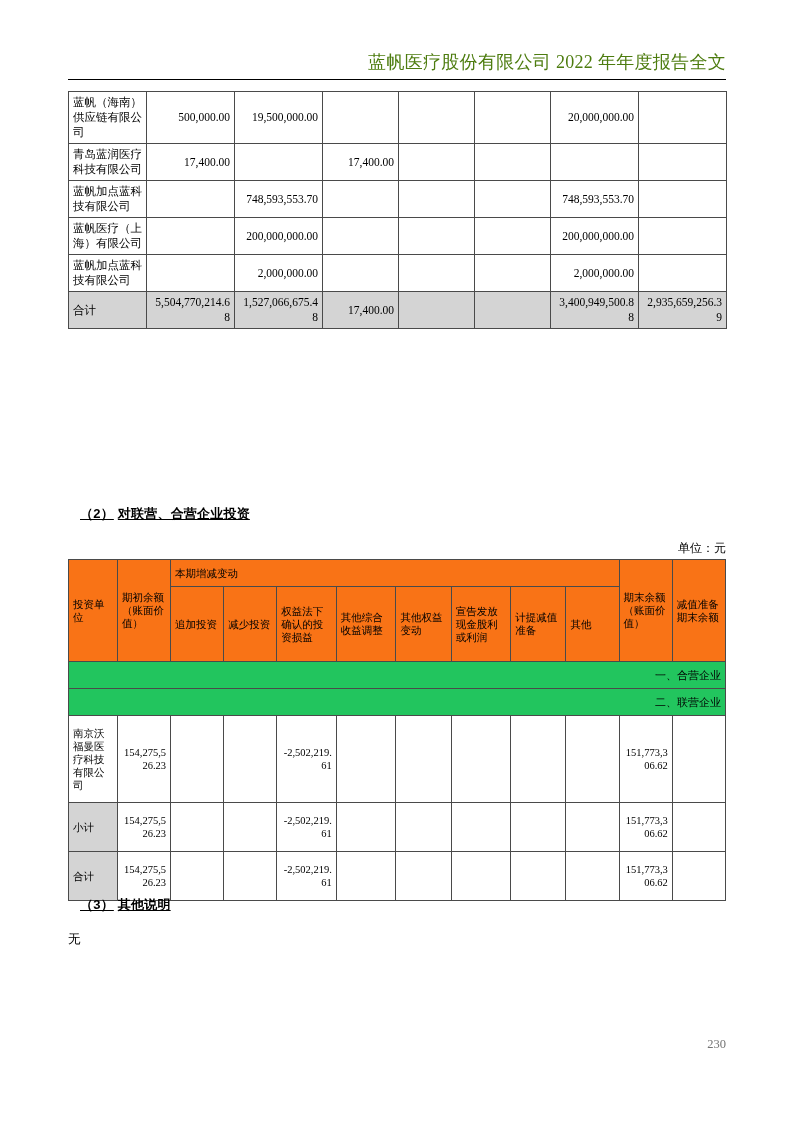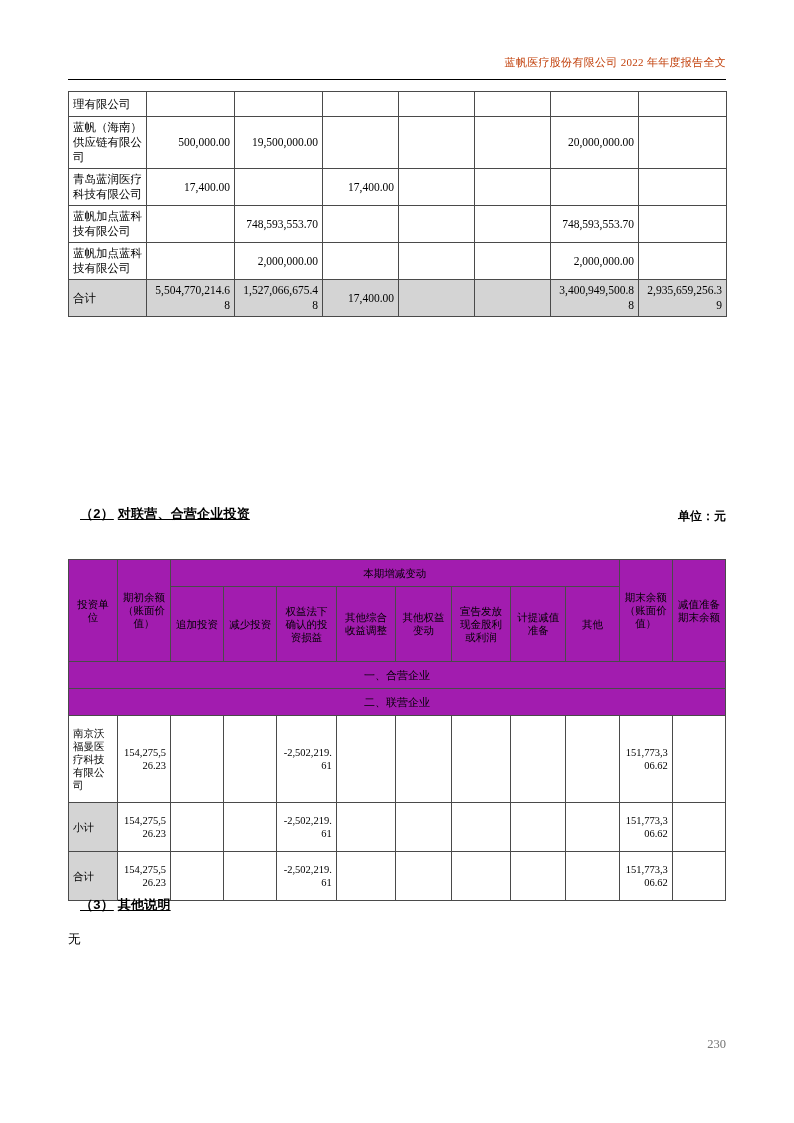--- a/index.html
+++ b/index.html
@@ -24,25 +24,25 @@
   
   .page-header {
     position: absolute;
     top: 52px;
     left: 68px;
     right: 68px;
     height: 28px;
   }
   .page-header .hdr-text {
     text-align: right;
-    font-size: 11px;
+    font-size: 18px;
     line-height: 20px;
     letter-spacing: 0.3px;
     white-space: nowrap;
-    color: #c2410c;
+    color: #4d7c0f;
   }
   .page-header .hdr-rule {
     position: absolute;
     left: 0;
     right: 0;
     bottom: 0;
     border-bottom: 1.2px solid #000;
   }
 
   
@@ -65,27 +65,26 @@
   .cell-name {
     text-align: left;
   }
   .cell-num {
     text-align: right;
   }
   .shaded {
     background: #d4d4d4;
   }
   .row-group td {
-    background: #a21caf;
-    text-align: center;
+    background: #22c55e;
+    text-align: right;
     padding-left: 6px;
   }
   .hdr-cell {
-    background: #a21caf;
-    text-align: center;
+    background: #f97316;
   }
 
   
   .table1-wrap {
     position: absolute;
     top: 91px;
     left: 68px;
     width: 658px;
   }
   .table1-wrap table.doc-table {
@@ -106,26 +105,25 @@
     font-family: "Liberation Sans", "DejaVu Sans", sans-serif;
   }
   .sec-heading .num {
     margin-right: 4px;
   }
   #sec2-heading { top: 505px; text-decoration: underline; }
   #sec3-heading { top: 896px; text-decoration: underline; }
 
   .unit-line {
     position: absolute;
-    top: 508px;
+    top: 540px;
     left: 68px;
     width: 658px;
     text-align: right;
     font-size: 12px;
-    font-weight: bold;
   }
 
   .plain-text {
     position: absolute;
     left: 68px;
     font-size: 12.5px;
   }
   #no-content-text { top: 931px; }
 
   
@@ -185,30 +183,20 @@
         <col style="width:88px">
         <col style="width:88px">
         <col style="width:76px">
         <col style="width:76px">
         <col style="width:76px">
         <col style="width:88px">
         <col style="width:88px">
       </colgroup>
       <tbody>
           <tr>
-            <td class="cell-name">理有限公司</td>
-            <td class="cell-num"></td>
-            <td class="cell-num"></td>
-            <td class="cell-num"></td>
-            <td class="cell-num"></td>
-            <td class="cell-num"></td>
-            <td class="cell-num"></td>
-            <td class="cell-num"></td>
-          </tr>
-          <tr>
             <td class="cell-name">蓝帆（海南）供应链有限公司</td>
             <td class="cell-num">500,000.00</td>
             <td class="cell-num">19,500,000.00</td>
             <td class="cell-num"></td>
             <td class="cell-num"></td>
             <td class="cell-num"></td>
             <td class="cell-num">20,000,000.00</td>
             <td class="cell-num"></td>
           </tr>
           <tr>
@@ -222,20 +210,30 @@
             <td class="cell-num"></td>
           </tr>
           <tr>
             <td class="cell-name">蓝帆加点蓝科技有限公司</td>
             <td class="cell-num"></td>
             <td class="cell-num">748,593,553.70</td>
             <td class="cell-num"></td>
             <td class="cell-num"></td>
             <td class="cell-num"></td>
             <td class="cell-num">748,593,553.70</td>
+            <td class="cell-num"></td>
+          </tr>
+          <tr>
+            <td class="cell-name">蓝帆医疗（上海）有限公司</td>
+            <td class="cell-num"></td>
+            <td class="cell-num">200,000,000.00</td>
+            <td class="cell-num"></td>
+            <td class="cell-num"></td>
+            <td class="cell-num"></td>
+            <td class="cell-num">200,000,000.00</td>
             <td class="cell-num"></td>
           </tr>
           <tr>
             <td class="cell-name">蓝帆加点蓝科技有限公司</td>
             <td class="cell-num"></td>
             <td class="cell-num">2,000,000.00</td>
             <td class="cell-num"></td>
             <td class="cell-num"></td>
             <td class="cell-num"></td>
             <td class="cell-num">2,000,000.00</td>

